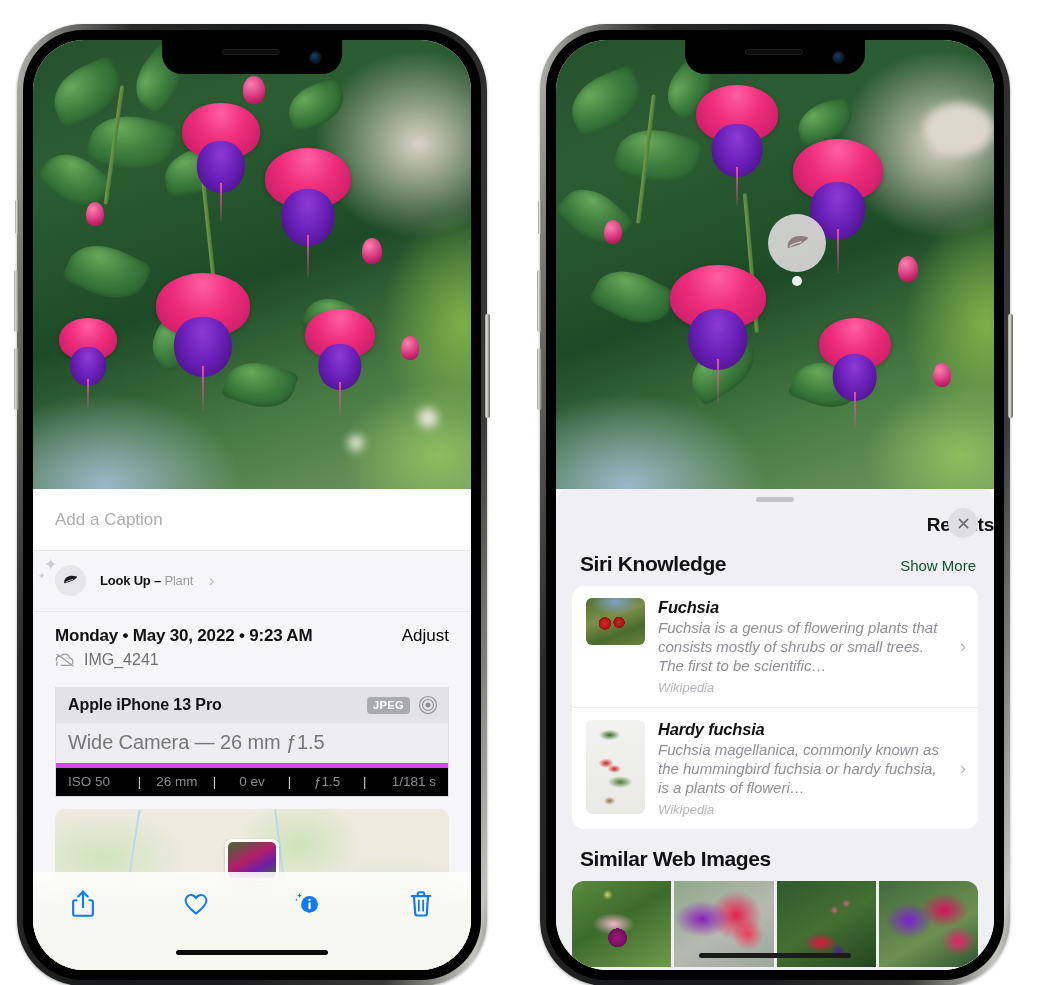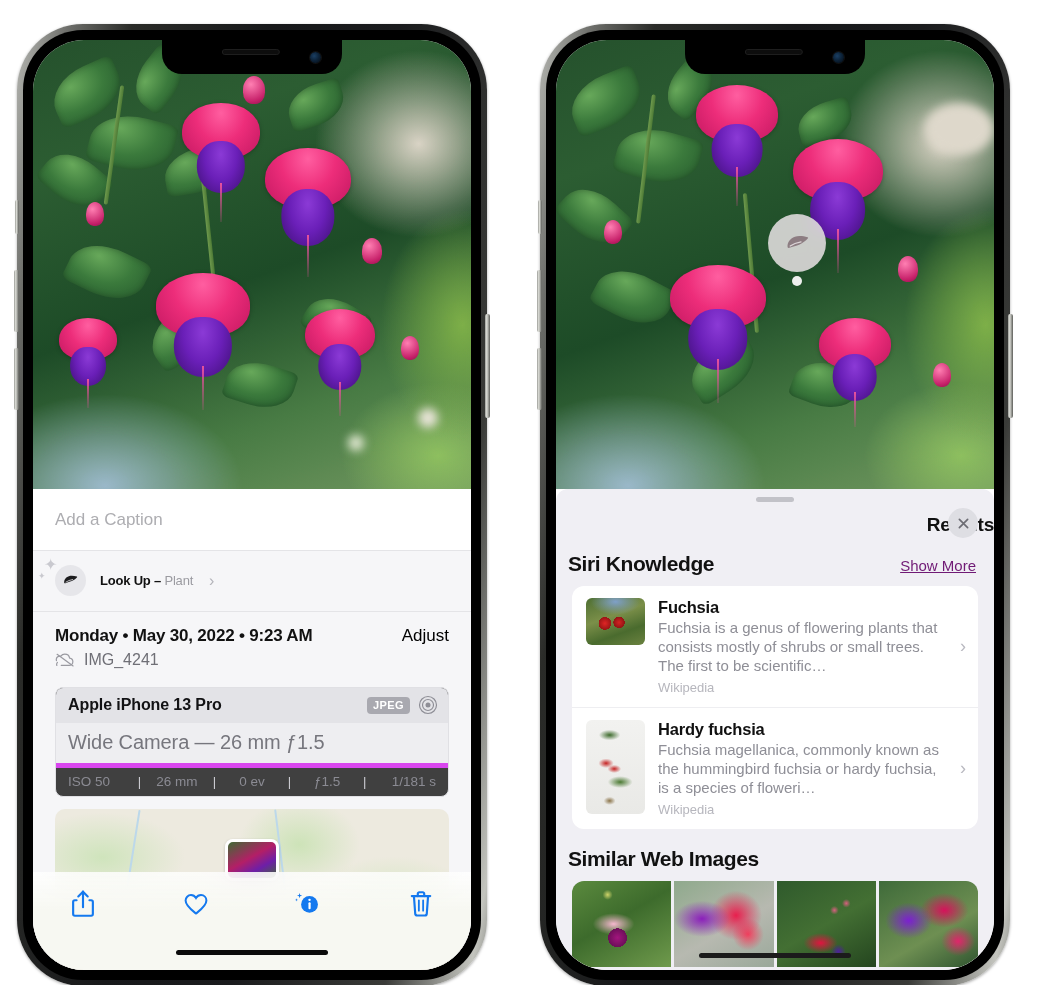--- a/index.html
+++ b/index.html
@@ -193,22 +193,22 @@
   .meta-line2 {
     display: flex; align-items: center; gap: 8px;
     padding-top: 5px;
   }
   .meta-line2 svg { width: 21px; height: 16px; flex: 0 0 auto; }
   .meta-file { font-size: 16px; color: #6f6f76; }
 
   
   .cam-card-wrap { background: #f6f6f8; padding: 10px 22px 0 22px; }
   .cam-card {
-    border-radius: 8px; overflow: hidden;
-    background: #404040;
+    border-radius: 0; overflow: hidden;
+    background: #000000;
     border: 1px solid #e0e0e4;
   }
   .cam-head {
     background: #e3e3e7;
     padding: 7px 10px 8px 12px;
     display: flex; align-items: center; justify-content: space-between;
   }
   .cam-model { font-size: 16px; font-weight: 700; color: #121214; letter-spacing: -.1px; }
   .cam-head-right { display: flex; align-items: center; gap: 8px; }
   .tag-jpeg {
@@ -304,24 +304,24 @@
   .close-btn {
     position: absolute; right: 16px; top: 6px;
     width: 30px; height: 30px; border-radius: 50%;
     background: #dedee3;
     display: flex; align-items: center; justify-content: center;
   }
   .close-btn svg { width: 15px; height: 15px; }
 
   .sec-head {
     display: flex; align-items: baseline; justify-content: space-between;
-    padding: 0 18px 10px 12px;
+    padding: 0 18px 10px 24px;
   }
   .sec-title { font-size: 21px; font-weight: 700; color: #111; letter-spacing: -.4px; }
-  .sec-action { font-size: 15px; color: #701a75; text-decoration: underline; }
+  .sec-action { font-size: 15px; color: #14532d; }
 
   .card {
     margin: 0 16px;
     background: #fff;
     border-radius: 12px;
     overflow: hidden;
   }
   .kn-row { display: flex; padding: 12px 12px 12px 14px; gap: 13px; align-items: flex-start; }
   .kn-row + .kn-row { border-top: 1px solid #eeeef1; }
   .kn-thumb {
@@ -338,21 +338,21 @@
   .kn-thumb.b {
     height: 94px;
     background:
       radial-gradient(ellipse 18% 7% at 34% 46%, #c62323 0%, rgba(198,35,35,0) 72%),
       radial-gradient(ellipse 16% 6% at 48% 52%, #c62323 0%, rgba(198,35,35,0) 72%),
       radial-gradient(ellipse 26% 8% at 40% 16%, #3d6b2c 0%, rgba(61,107,44,0) 70%),
       radial-gradient(ellipse 30% 9% at 58% 66%, #4b7a33 0%, rgba(75,122,51,0) 70%),
       radial-gradient(ellipse 14% 6% at 40% 86%, #8a7348 0%, rgba(138,115,72,0) 72%),
       linear-gradient(180deg,#f2f2f0 0%,#e9e9e6 100%);
   }
-  .kn-body { flex: 1; min-width: 0; }
+  .kn-body { flex: 1; min-width: 0; font-style: italic; }
   .kn-title { font-size: 16.5px; font-weight: 700; color: #111; letter-spacing: -.2px; }
   .kn-desc { font-size: 15px; color: #8e8e96; line-height: 1.27; padding-top: 1px; }
   .kn-src { font-size: 13px; color: #b6b6bd; padding-top: 5px; }
   .kn-chev { flex: 0 0 auto; align-self: center; font-size: 18px; color: #b9b9c0; padding-left: 2px; }
 
   .web-strip {
     display: flex; gap: 3px;
     margin: 0 16px; border-radius: 12px; overflow: hidden;
   }
   .web-img { flex: 1; height: 86px; }
@@ -653,21 +653,21 @@
                 <div class="kn-title">Fuchsia</div>
                 <div class="kn-desc">Fuchsia is a genus of flowering plants that consists mostly of shrubs or small trees. The first to be scientific…</div>
                 <div class="kn-src">Wikipedia</div>
               </div>
               <span class="kn-chev">›</span>
             </div>
             <div class="kn-row">
               <div class="kn-thumb b"></div>
               <div class="kn-body">
                 <div class="kn-title">Hardy fuchsia</div>
-                <div class="kn-desc">Fuchsia magellanica, commonly known as the hummingbird fuchsia or hardy fuchsia, is a species of floweri…</div>
+                <div class="kn-desc">Fuchsia magellanica, commonly known as the hummingbird fuchsia or hardy fuchsia, is a plants of floweri…</div>
                 <div class="kn-src">Wikipedia</div>
               </div>
               <span class="kn-chev">›</span>
             </div>
           </div>
 
           <div class="sec-head" style="padding-top:18px">
             <span class="sec-title">Similar Web Images</span>
           </div>
 

